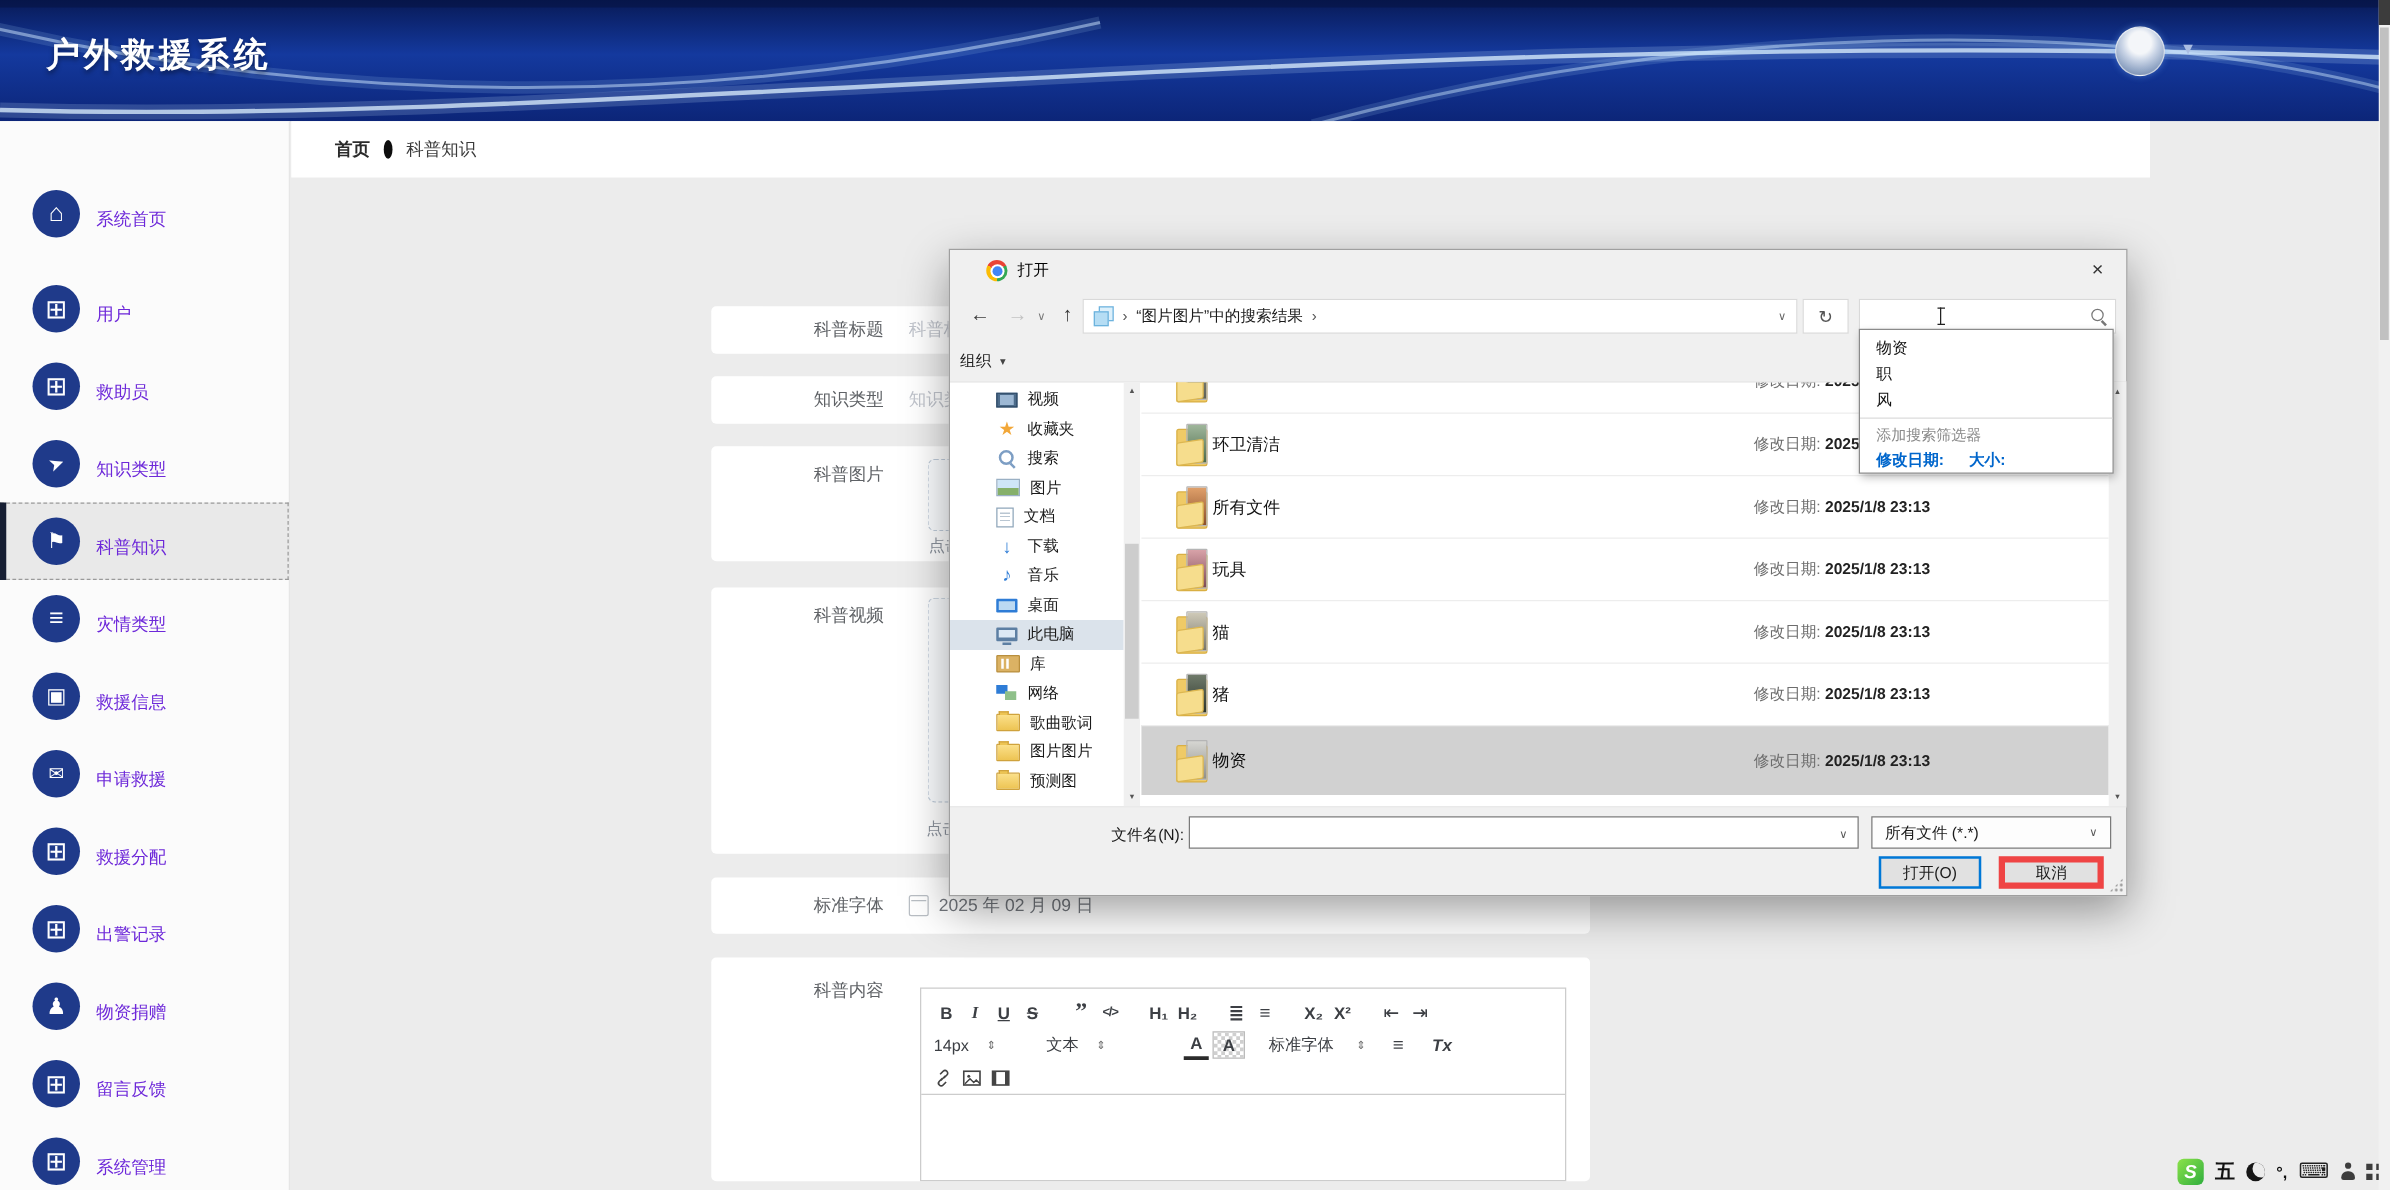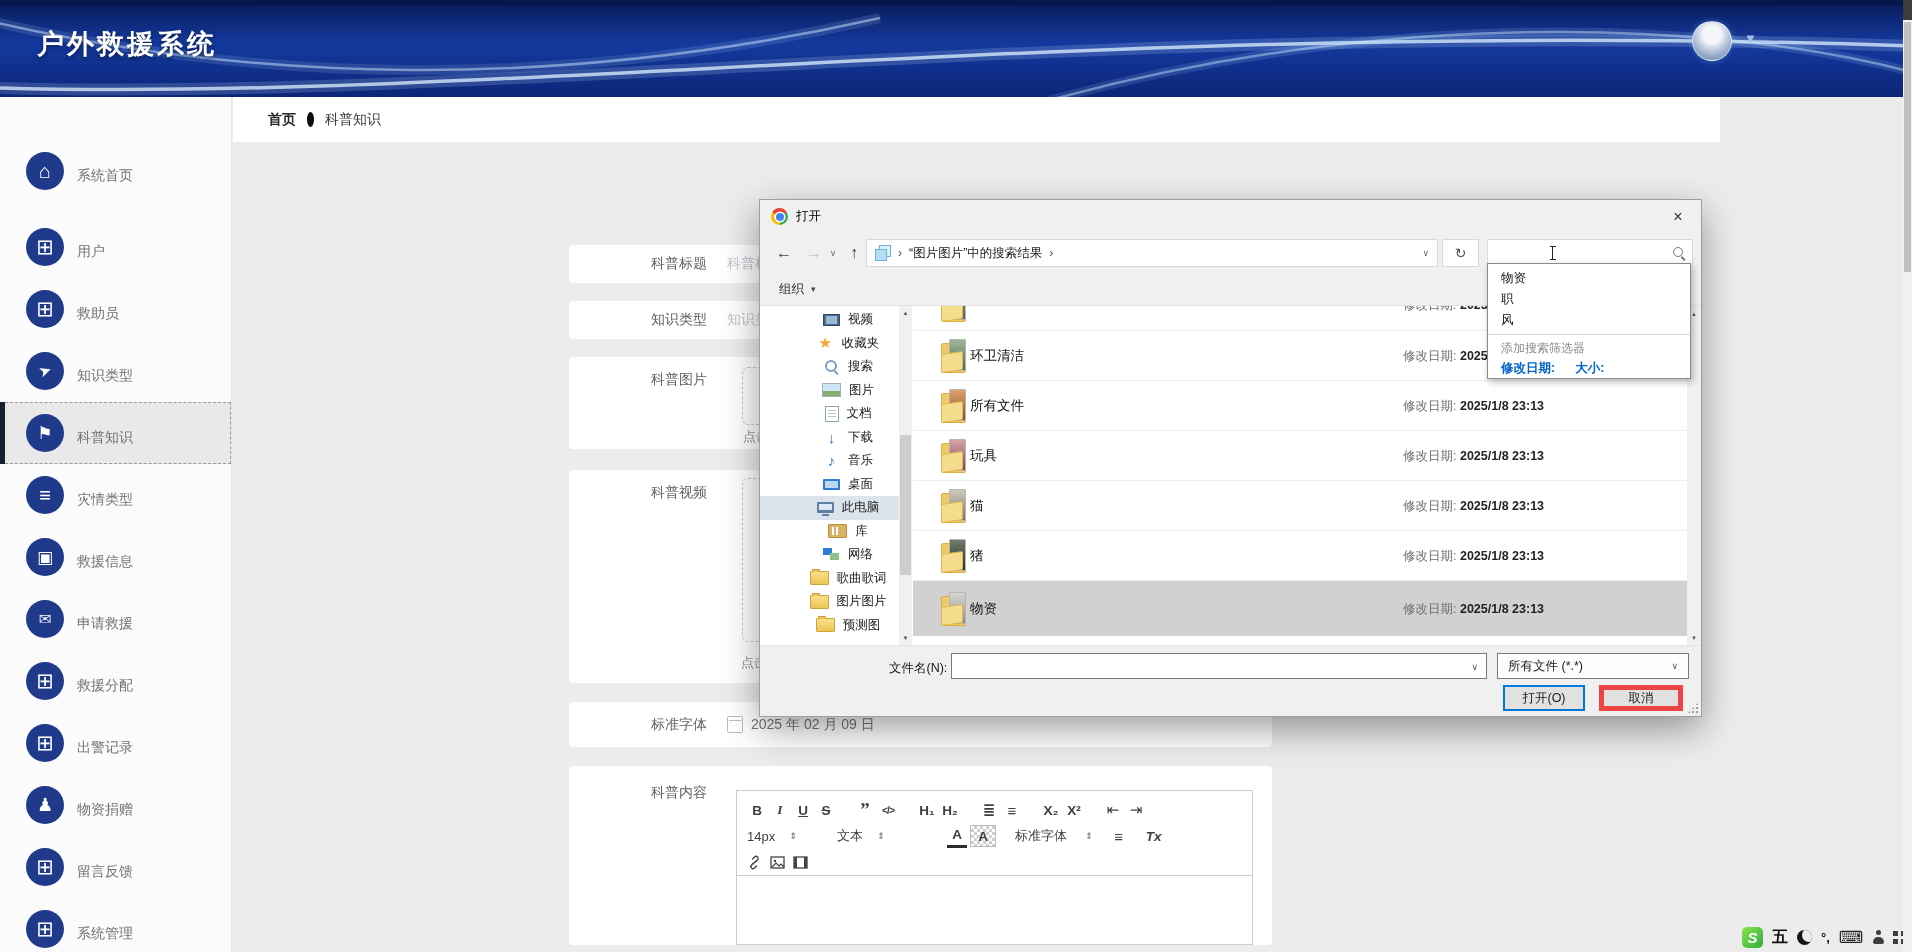--- a/index.html
+++ b/index.html
@@ -30,21 +30,21 @@
 
   
   .sidebar{position:absolute;left:0;top:97px;width:232px;height:855px;background:#fbfbfb;
         border-right:1px solid #e6e6e6;box-sizing:border-box;padding-top:43px;}
   .side-item{position:relative;height:62px;display:flex;align-items:center;padding-left:26px;gap:13px;cursor:pointer;}
   .side-item:first-child{margin-bottom:14px;}
   .side-item .circ{width:38px;height:38px;border-radius:50%;background:#1f3a8a;color:#fff;
         display:flex;align-items:center;justify-content:center;font-size:17px;flex:0 0 auto;}
   .side-item[data-state="active"]{background:#e9e9e9;outline:1px dashed #9a9a9a;outline-offset:-1px;}
   .side-item[data-state="active"]::before{content:"";position:absolute;left:0;top:0;bottom:0;width:5px;background:#171f33;}
-  .side-label{font-size:14px;color:#737373;margin-top:10px;}
+  .side-label{font-size:14px;color:#6d28d9;margin-top:10px;}
   .circ[data-icon="home-icon"]::before{content:"⌂";font-size:20px;}
   .circ[data-icon="grid-icon"]::before{content:"⊞";font-size:21px;}
   .circ[data-icon="plane-icon"]::before{content:"➤";font-size:15px;transform:rotate(-20deg);display:inline-block;}
   .circ[data-icon="flag-icon"]::before{content:"⚑";font-size:17px;}
   .circ[data-icon="list-icon"]::before{content:"≡";font-size:20px;}
   .circ[data-icon="monitor-icon"]::before{content:"▣";font-size:17px;}
   .circ[data-icon="chat-icon"]::before{content:"✉";font-size:15px;}
   .circ[data-icon="person-icon"]::before{content:"♟";font-size:18px;}
 
   
@@ -94,21 +94,21 @@
   .tb-caret{font-size:9px;color:#666;}
   .tb-A{border-bottom:3px solid #2b2b2b;line-height:12px;}
   .tb-Ah{background:repeating-conic-gradient(#cfcfcf 0 25%,#fff 0 50%) 0 0/6px 6px;padding:0 2px;
         border:1px solid #bbb;font-weight:bold;}
   .tb-svg{margin-right:8px;cursor:pointer;display:inline-flex;}
 
   
   .dlg{position:absolute;left:759px;top:199px;width:943px;height:518px;background:#f0f0f0;
         border:1px solid #9f9f9f;box-shadow:0 12px 34px rgba(0,0,0,.38);box-sizing:border-box;
         font-size:12.5px;color:#1a1a1a;z-index:40;}
-  .dlg-titlebar{position:absolute;left:0;top:0;right:0;height:33px;display:flex;align-items:center;padding-left:11px;gap:8px;}
+  .dlg-titlebar{position:absolute;left:0;top:0;right:0;height:33px;display:flex;align-items:center;padding-left:29px;gap:8px;}
   .chrome-ico{width:17px;height:17px;border-radius:50%;position:relative;flex:0 0 auto;
         background:conic-gradient(from -60deg,#ea4335 0 120deg,#34a853 120deg 240deg,#fbbc05 240deg 360deg);}
   .chrome-ico::after{content:"";position:absolute;left:4.5px;top:4.5px;width:8px;height:8px;border-radius:50%;
         background:#4285f4;box-shadow:0 0 0 1.6px #fff;}
   .dlg-title{font-size:12.5px;color:#000;}
   .dlg-close{margin-left:auto;width:46px;height:33px;display:flex;align-items:center;justify-content:center;
         font-size:16px;color:#333;cursor:pointer;}
   .dlg-nav{position:absolute;left:0;top:33px;right:0;height:40px;}
   .nav-ic{position:absolute;top:8px;height:24px;display:flex;align-items:center;justify-content:center;
         font-size:16px;color:#3b3b3b;cursor:pointer;}
@@ -128,29 +128,29 @@
         box-sizing:border-box;display:flex;align-items:center;justify-content:center;color:#555;font-size:14px;cursor:pointer;}
   .searchbox{position:absolute;left:727px;top:6px;width:206px;height:28px;background:#fff;border:1px solid #d9d9d9;
         box-sizing:border-box;cursor:text;}
   .ibeam{position:absolute;left:64px;top:6px;width:1px;height:14px;background:#222;}
   .ibeam::before,.ibeam::after{content:"";position:absolute;left:-2.5px;width:6px;height:1px;background:#222;}
   .ibeam::before{top:0;} .ibeam::after{bottom:0;}
   .mag{position:absolute;right:9px;top:7px;width:8px;height:8px;border:1.6px solid #777;border-radius:50%;}
   .mag::after{content:"";position:absolute;left:8px;top:8px;width:5px;height:1.6px;background:#777;transform:rotate(45deg);transform-origin:0 0;}
 
   .dlg-org{position:absolute;left:0;top:73px;right:0;height:32px;display:flex;align-items:center;
-        padding-left:19px;gap:7px;color:#1f1f1f;}
+        padding-left:8px;gap:7px;color:#1f1f1f;}
   .org-caret{font-size:9px;color:#444;}
 
   .dlg-main{position:absolute;left:0;top:105px;right:0;height:341px;background:#fff;
         border-top:1px solid #e2e2e2;border-bottom:1px solid #e2e2e2;box-sizing:border-box;}
   
   .tree{position:absolute;left:0;top:0;width:139px;bottom:0;padding-top:2px;box-sizing:border-box;overflow:hidden;}
   .titem{height:23.5px;display:flex;align-items:center;padding-left:37px;gap:8px;font-size:12.5px;
-        color:#1a1a1a;white-space:nowrap;cursor:pointer;justify-content:center;}
+        color:#1a1a1a;white-space:nowrap;cursor:pointer;}
   .titem[data-state="selected"]{background:#dbe3eb;}
   .ticon{width:17px;height:15px;position:relative;flex:0 0 auto;display:flex;align-items:center;justify-content:center;}
   .ticon[data-ticon="video-icon"]{background:#4c6b8a;height:12px;box-shadow:inset 0 0 0 1px #2e4a66;}
   .ticon[data-ticon="video-icon"]::before{content:"";position:absolute;left:3px;right:3px;top:2px;bottom:2px;background:#9db8d4;}
   .ticon[data-ticon="star-icon"]::before{content:"★";color:#f2a738;font-size:15px;}
   .ticon[data-ticon="search-icon"]::before{content:"";position:absolute;left:2px;top:1px;width:8px;height:8px;
         border:2px solid #7d9ec4;border-radius:50%;}
   .ticon[data-ticon="search-icon"]::after{content:"";position:absolute;left:12px;top:11px;width:5px;height:2px;
         background:#7d9ec4;transform:rotate(45deg);transform-origin:0 0;}
   .ticon[data-ticon="picture-icon"]{height:12px;border:1px solid #9ab0c4;background:linear-gradient(180deg,#cfe6f8 55%,#86b06a 45%);}

